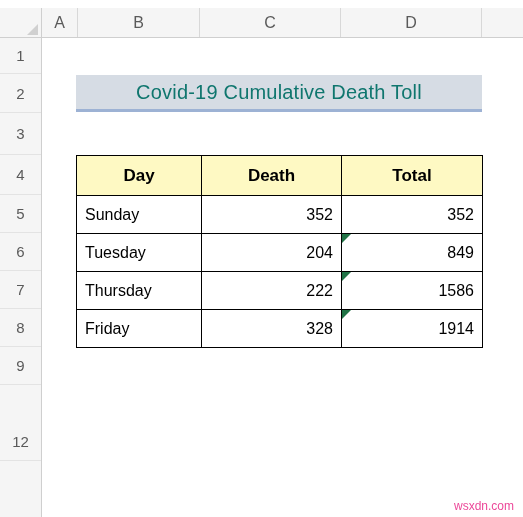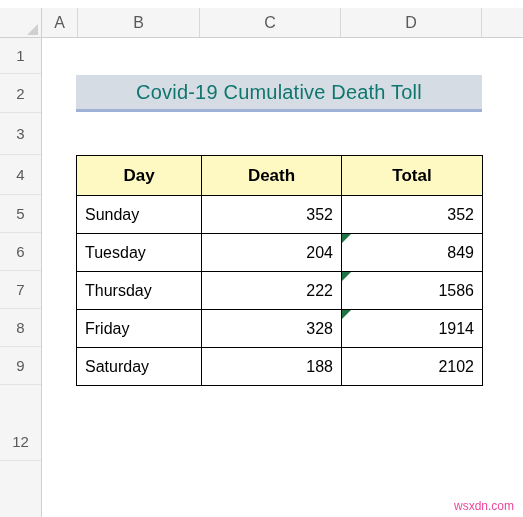--- a/index.html
+++ b/index.html
@@ -233,26 +233,19 @@
           </td>
         </tr>
         <tr>
           <td class="cell-day">Friday</td>
           <td class="cell-num">328</td>
           <td class="cell-total">
             <span class="err-tri"></span>
             <span>1914</span>
           </td>
         </tr>
-        <tr>
-          <td class="cell-day">Saturday</td>
-          <td class="cell-num">188</td>
-          <td class="cell-total">
-            <span>2102</span>
-          </td>
-        </tr>
       </tbody>
     </table>
   </div>
 
   <div class="watermark">wsxdn.com</div>
 
 </div>
 
 </body></html>

